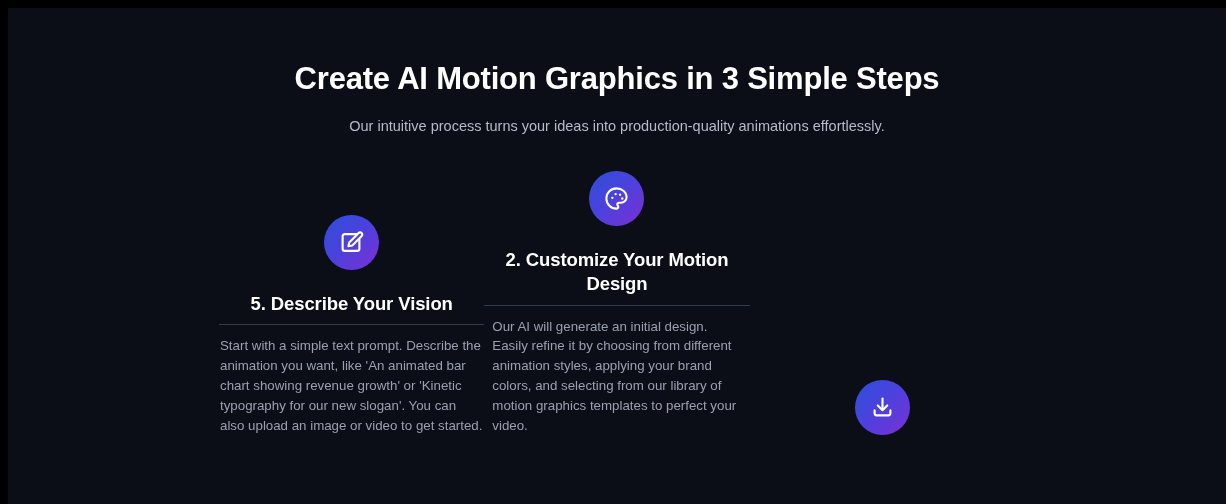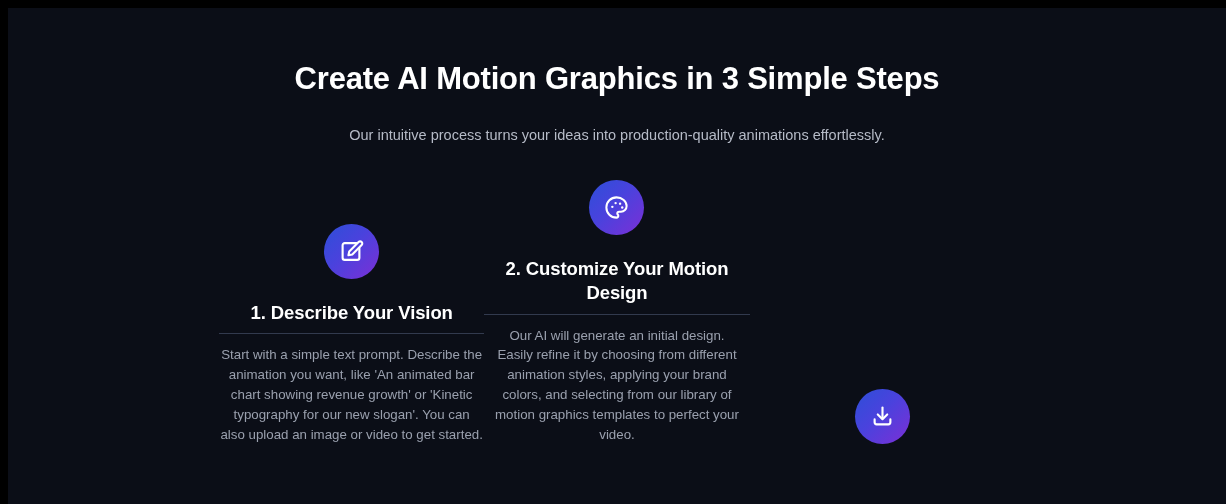--- a/index.html
+++ b/index.html
@@ -33,21 +33,21 @@
 
   .page-title {
     font-size: 31px;
     font-weight: bold;
     color: #ffffff;
     letter-spacing: -0.2px;
     line-height: 1.25;
   }
 
   .page-subtitle {
-    margin-top: 26px;
+    margin-top: 17px;
     font-size: 14.5px;
     color: #b6bbc7;
     line-height: 1.5;
   }
 
   
   .steps {
     display: flex;
     align-items: flex-end;
     justify-content: center;
@@ -90,21 +90,20 @@
   }
 
   .step-body {
     width: 100%;
     border-top: 1.5px solid #323a4e;
     padding-top: 11px;
     margin-top: 8px;
     font-size: 13.3px;
     line-height: 1.49;
     color: #9aa0ae;
-    text-align: center;
   }
 
   
   .step:nth-child(1) .step-body { padding-left: 1px;  padding-right: 1px; }
   .step:nth-child(2) .step-body { padding-left: 8px;  padding-right: 8px; }
   .step:nth-child(3) .step-body { padding-left: 2px;  padding-right: 2px; }
 </style>
 </head>
 <body>
 
@@ -119,21 +118,21 @@
 
     <div class="step">
       <div class="step-icon">
         <span>
           <svg width="27" height="27" viewBox="0 0 24 24" fill="none" stroke="#ffffff" stroke-width="1.9" stroke-linecap="round" stroke-linejoin="round">
             <path d="M16.5 4.5H6a1.9 1.9 0 0 0-1.9 1.9v11.1A1.9 1.9 0 0 0 6 19.4h11.1a1.9 1.9 0 0 0 1.9-1.9V9"></path>
             <path d="M18.3 3.6a1.9 1.9 0 0 1 2.7 2.7l-8.3 8.3-3.4.7.7-3.4z"></path>
           </svg>
         </span>
       </div>
-      <div class="step-heading">1. Describe Your Vision</div>
+      <div class="step-heading">5. Describe Your Vision</div>
       <div class="step-body">Start with a simple text prompt. Describe the animation you want, like 'An animated bar chart showing revenue growth' or 'Kinetic typography for our new slogan'. You can also upload an image or video to get started.</div>
     </div>
 
     <div class="step">
       <div class="step-icon">
         <span>
           <svg width="27" height="27" viewBox="0 0 24 24" fill="none" stroke="#ffffff" stroke-width="1.8" stroke-linecap="round" stroke-linejoin="round">
             <path d="M12 3a9 9 0 1 0 0 18c.9 0 1.6-.7 1.6-1.6 0-.4-.2-.8-.5-1.1-.3-.3-.4-.6-.4-1 0-.9.7-1.6 1.6-1.6H16a5 5 0 0 0 5-5c0-4.1-4-7.7-9-7.7z"></path>
             <circle cx="8.3" cy="11.4" r="1.05" fill="#ffffff" stroke="none"></circle>
             <circle cx="11.2" cy="8.1" r="1.05" fill="#ffffff" stroke="none"></circle>

